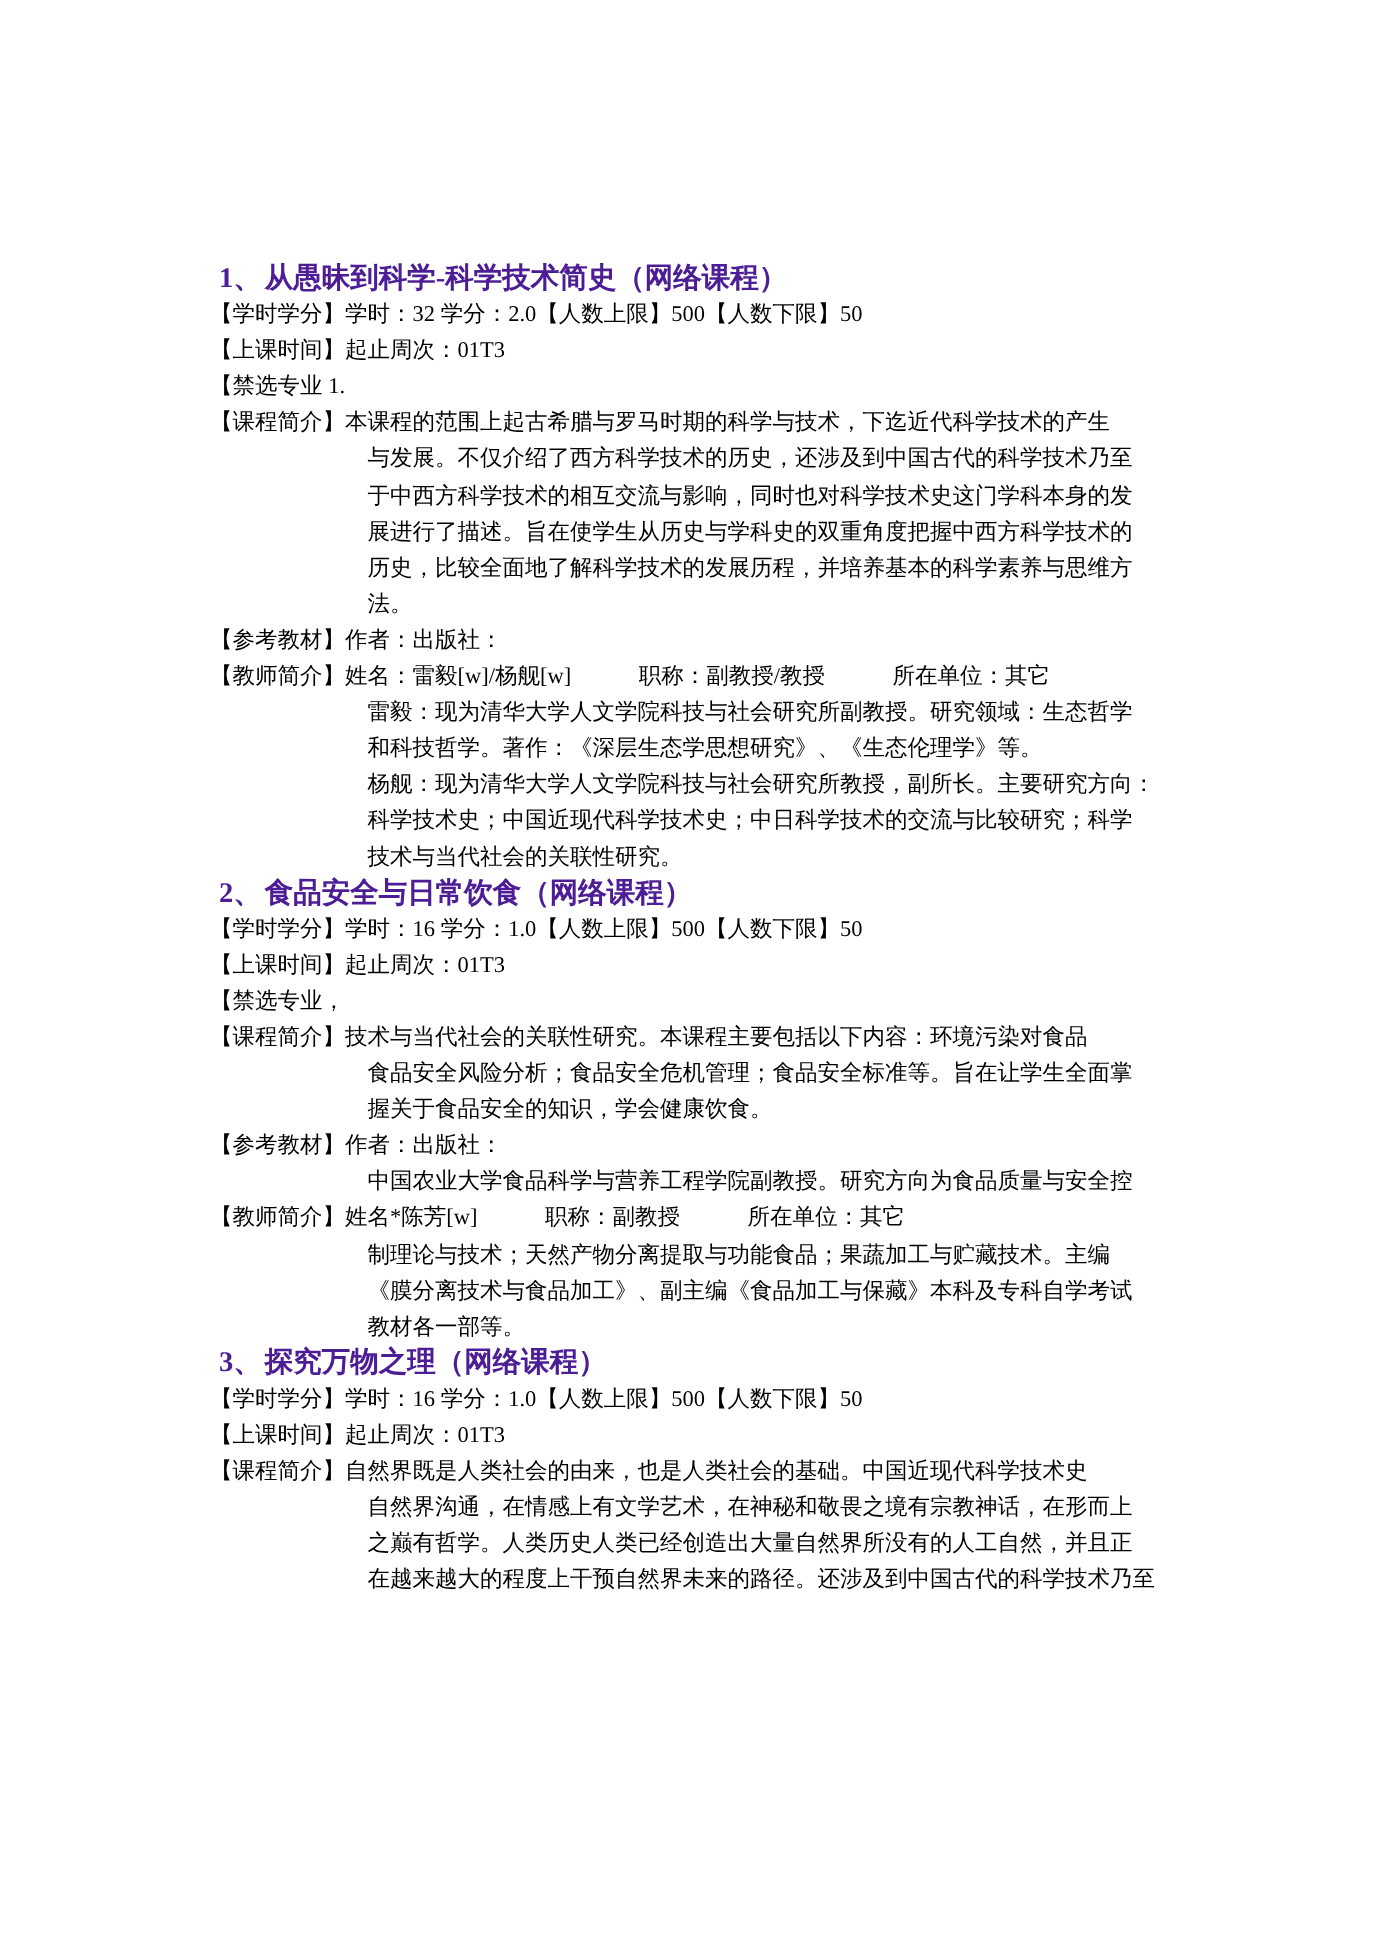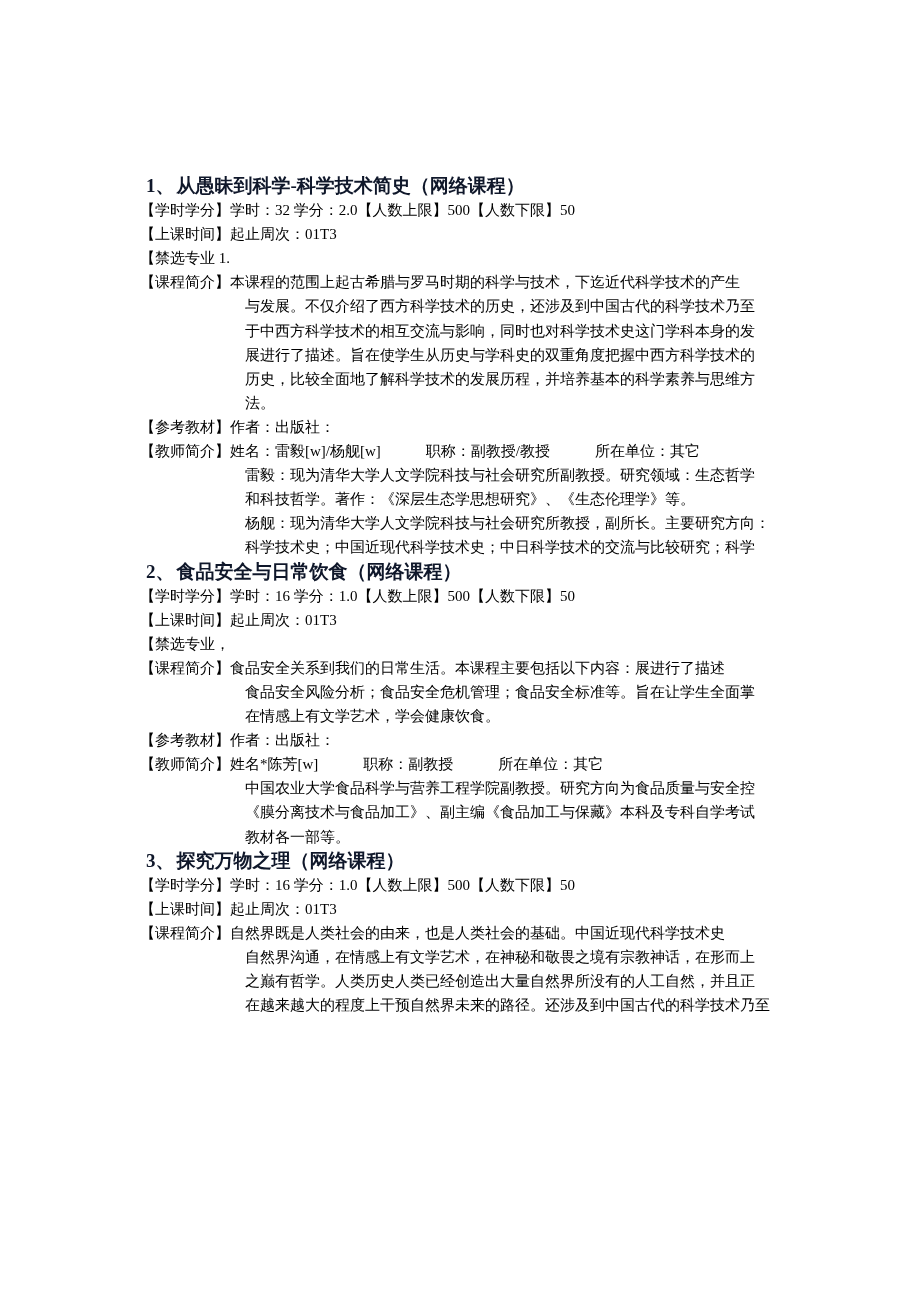--- a/index.html
+++ b/index.html
@@ -35,21 +35,21 @@
   .line.indent {
     padding-left: 105px;
   }
   .course-title {
     font-weight: bold;
     font-size: 19px;
     line-height: 24.1px;
     height: 24.1px;
     white-space: pre;
     padding-left: 6px;
-    color: #0f172a;
+    color: #4c1d95;
   }
   .course-title .num {
     font-family: "Liberation Serif", "DejaVu Serif", serif;
   }
   .course-title .ttl {
     padding-left: 2px;
   }
 </style>
 </head>
 <body>
@@ -66,32 +66,34 @@
         <div class="line indent">于中西方科学技术的相互交流与影响，同时也对科学技术史这门学科本身的发</div>
         <div class="line indent">展进行了描述。旨在使学生从历史与学科史的双重角度把握中西方科学技术的</div>
         <div class="line indent">历史，比较全面地了解科学技术的发展历程，并培养基本的科学素养与思维方</div>
         <div class="line indent">法。</div>
         <div class="line">【参考教材】作者：出版社：</div>
         <div class="line">【教师简介】姓名：雷毅[w]/杨舰[w]　　　职称：副教授/教授　　　所在单位：其它</div>
         <div class="line indent">雷毅：现为清华大学人文学院科技与社会研究所副教授。研究领域：生态哲学</div>
         <div class="line indent">和科技哲学。著作：《深层生态学思想研究》、《生态伦理学》等。</div>
         <div class="line indent">杨舰：现为清华大学人文学院科技与社会研究所教授，副所长。主要研究方向：</div>
         <div class="line indent">科学技术史；中国近现代科学技术史；中日科学技术的交流与比较研究；科学</div>
+        <div class="line indent">技术与当代社会的关联性研究。</div>
       </div>
       <div>
         <div class="course-title"><span class="num">2、</span><span class="ttl">食品安全与日常饮食（网络课程）</span></div>
         <div class="line">【学时学分】学时：16 学分：1.0【人数上限】500【人数下限】50</div>
         <div class="line">【上课时间】起止周次：01T3</div>
         <div class="line">【禁选专业，</div>
-        <div class="line">【课程简介】食品安全关系到我们的日常生活。本课程主要包括以下内容：展进行了描述</div>
+        <div class="line">【课程简介】技术与当代社会的关联性研究。本课程主要包括以下内容：环境污染对食品</div>
         <div class="line indent">食品安全风险分析；食品安全危机管理；食品安全标准等。旨在让学生全面掌</div>
-        <div class="line indent">在情感上有文学艺术，学会健康饮食。</div>
+        <div class="line indent">握关于食品安全的知识，学会健康饮食。</div>
         <div class="line">【参考教材】作者：出版社：</div>
+        <div class="line indent">中国农业大学食品科学与营养工程学院副教授。研究方向为食品质量与安全控</div>
         <div class="line">【教师简介】姓名*陈芳[w]　　　职称：副教授　　　所在单位：其它</div>
-        <div class="line indent">中国农业大学食品科学与营养工程学院副教授。研究方向为食品质量与安全控</div>
+        <div class="line indent">制理论与技术；天然产物分离提取与功能食品；果蔬加工与贮藏技术。主编</div>
         <div class="line indent">《膜分离技术与食品加工》、副主编《食品加工与保藏》本科及专科自学考试</div>
         <div class="line indent">教材各一部等。</div>
       </div>
       <div>
         <div class="course-title"><span class="num">3、</span><span class="ttl">探究万物之理（网络课程）</span></div>
         <div class="line">【学时学分】学时：16 学分：1.0【人数上限】500【人数下限】50</div>
         <div class="line">【上课时间】起止周次：01T3</div>
         <div class="line">【课程简介】自然界既是人类社会的由来，也是人类社会的基础。中国近现代科学技术史</div>
         <div class="line indent">自然界沟通，在情感上有文学艺术，在神秘和敬畏之境有宗教神话，在形而上</div>
         <div class="line indent">之巅有哲学。人类历史人类已经创造出大量自然界所没有的人工自然，并且正</div>

